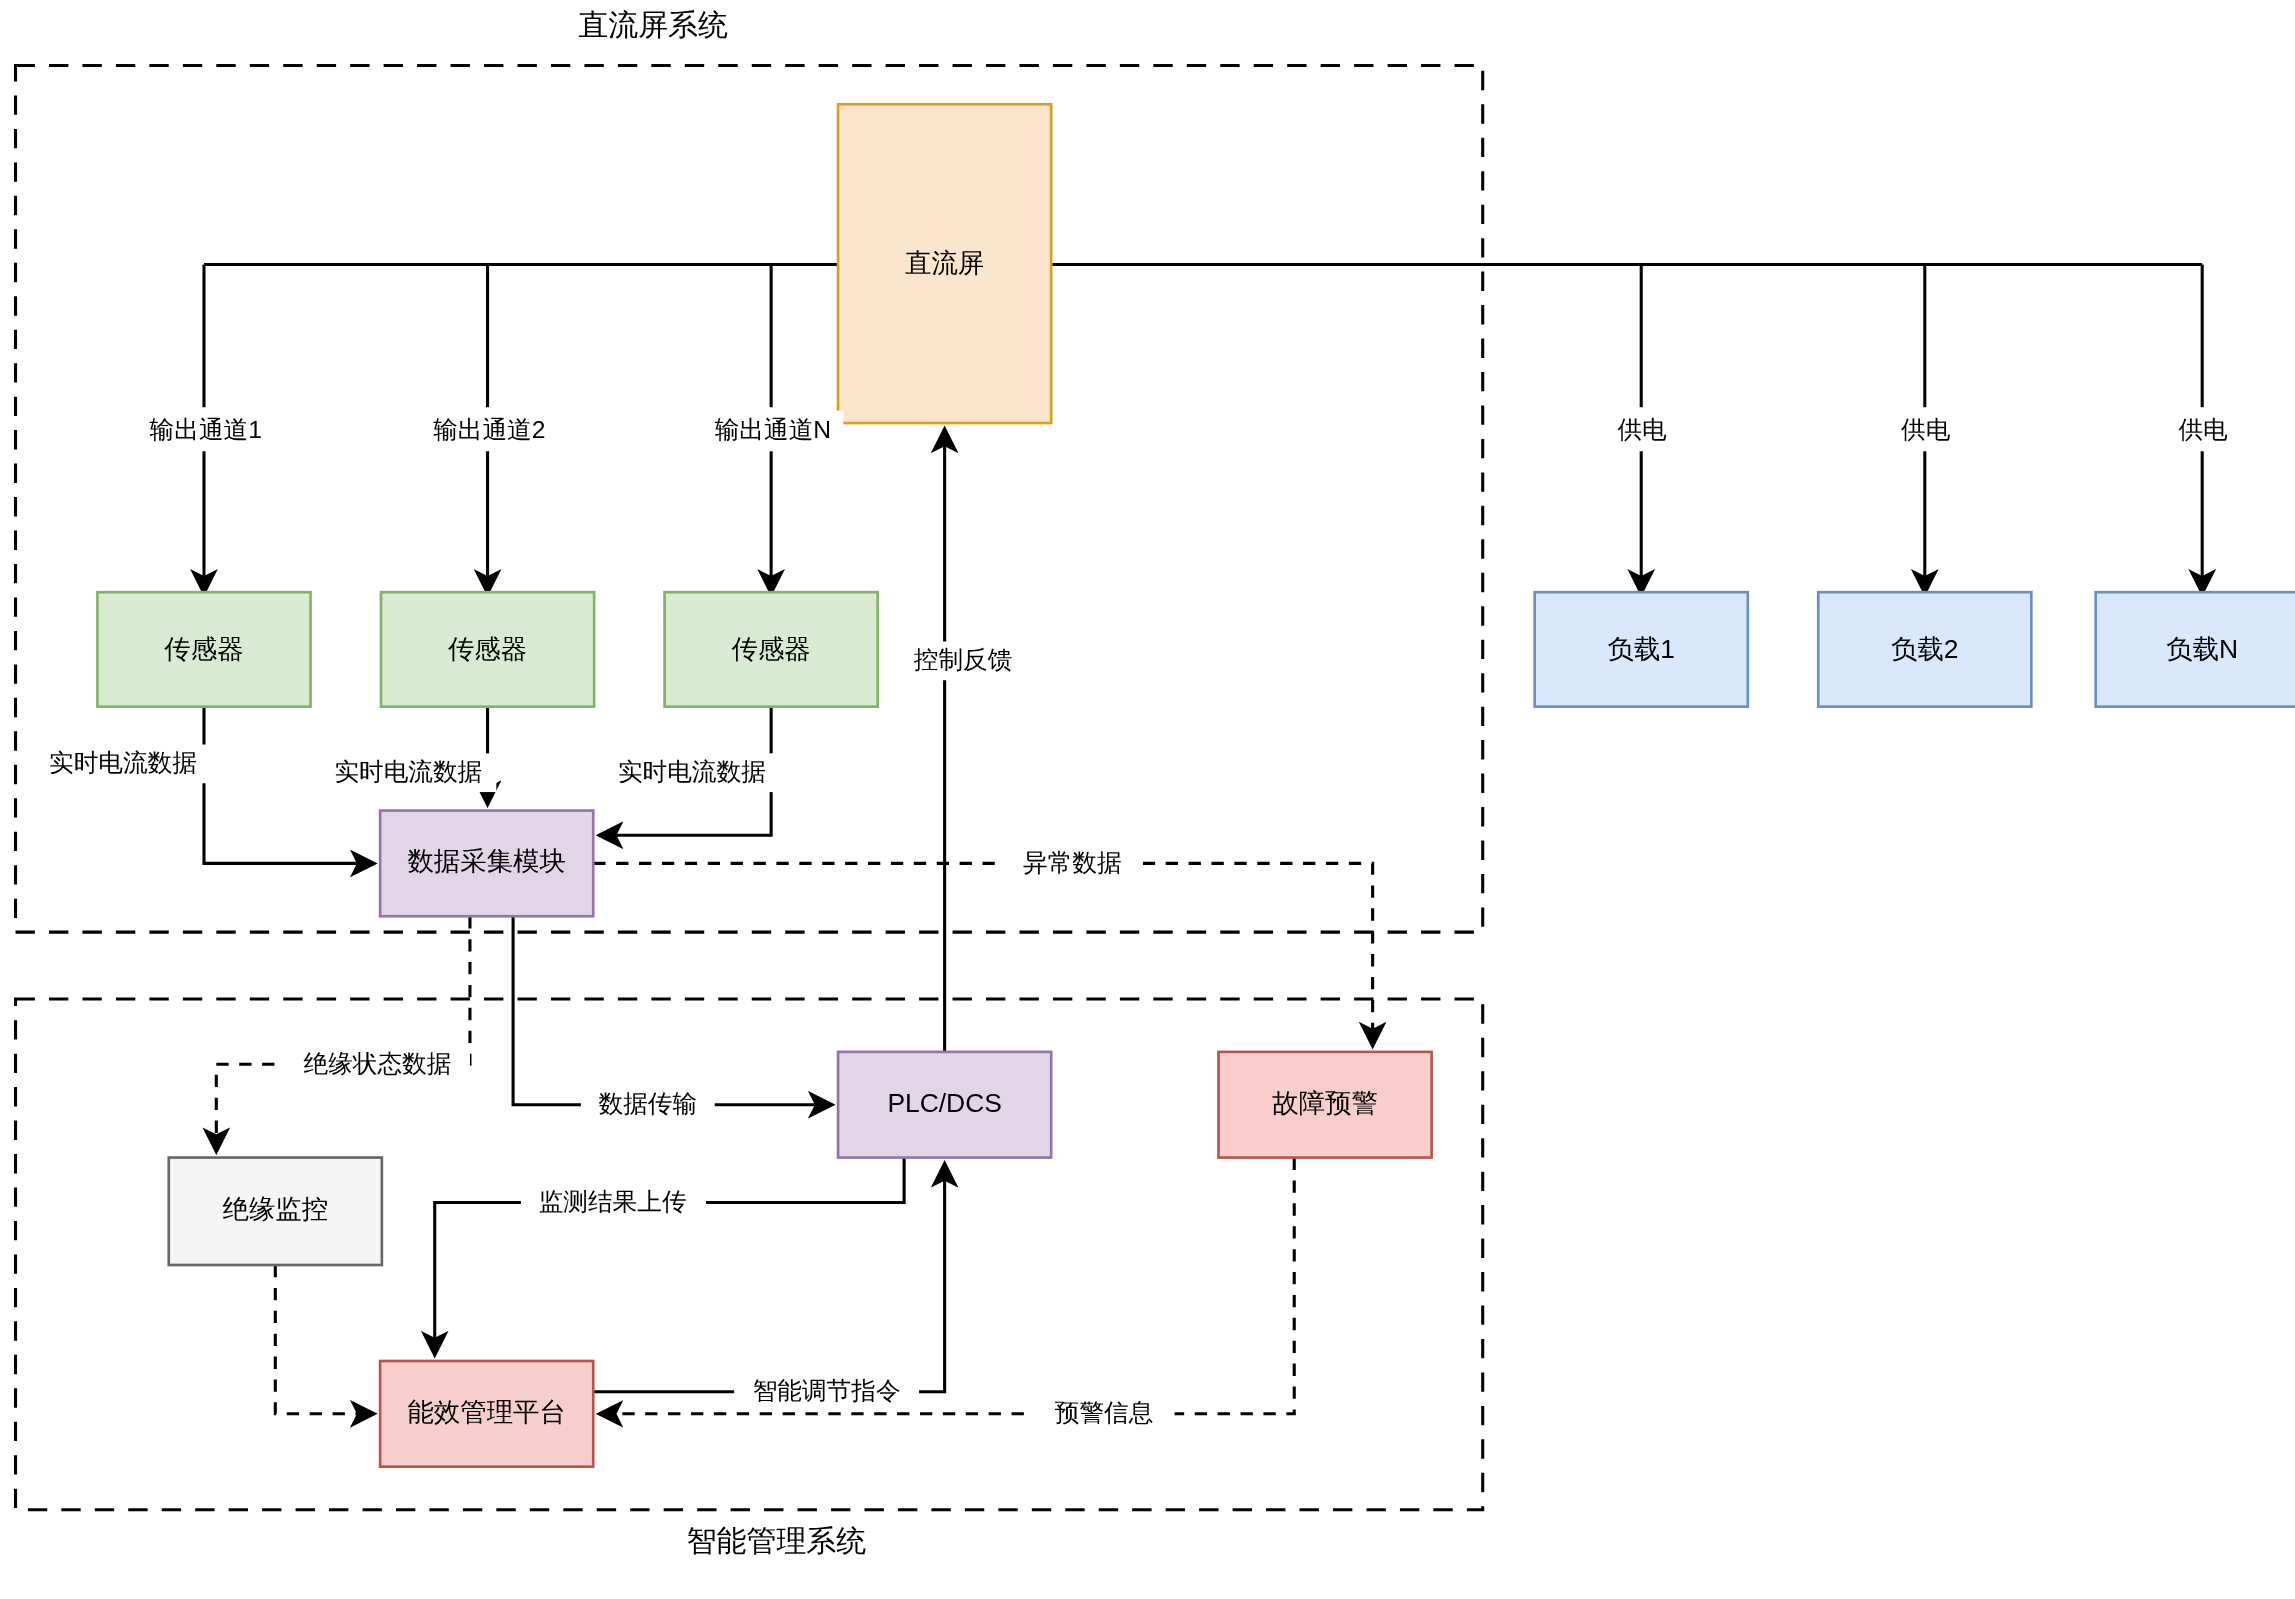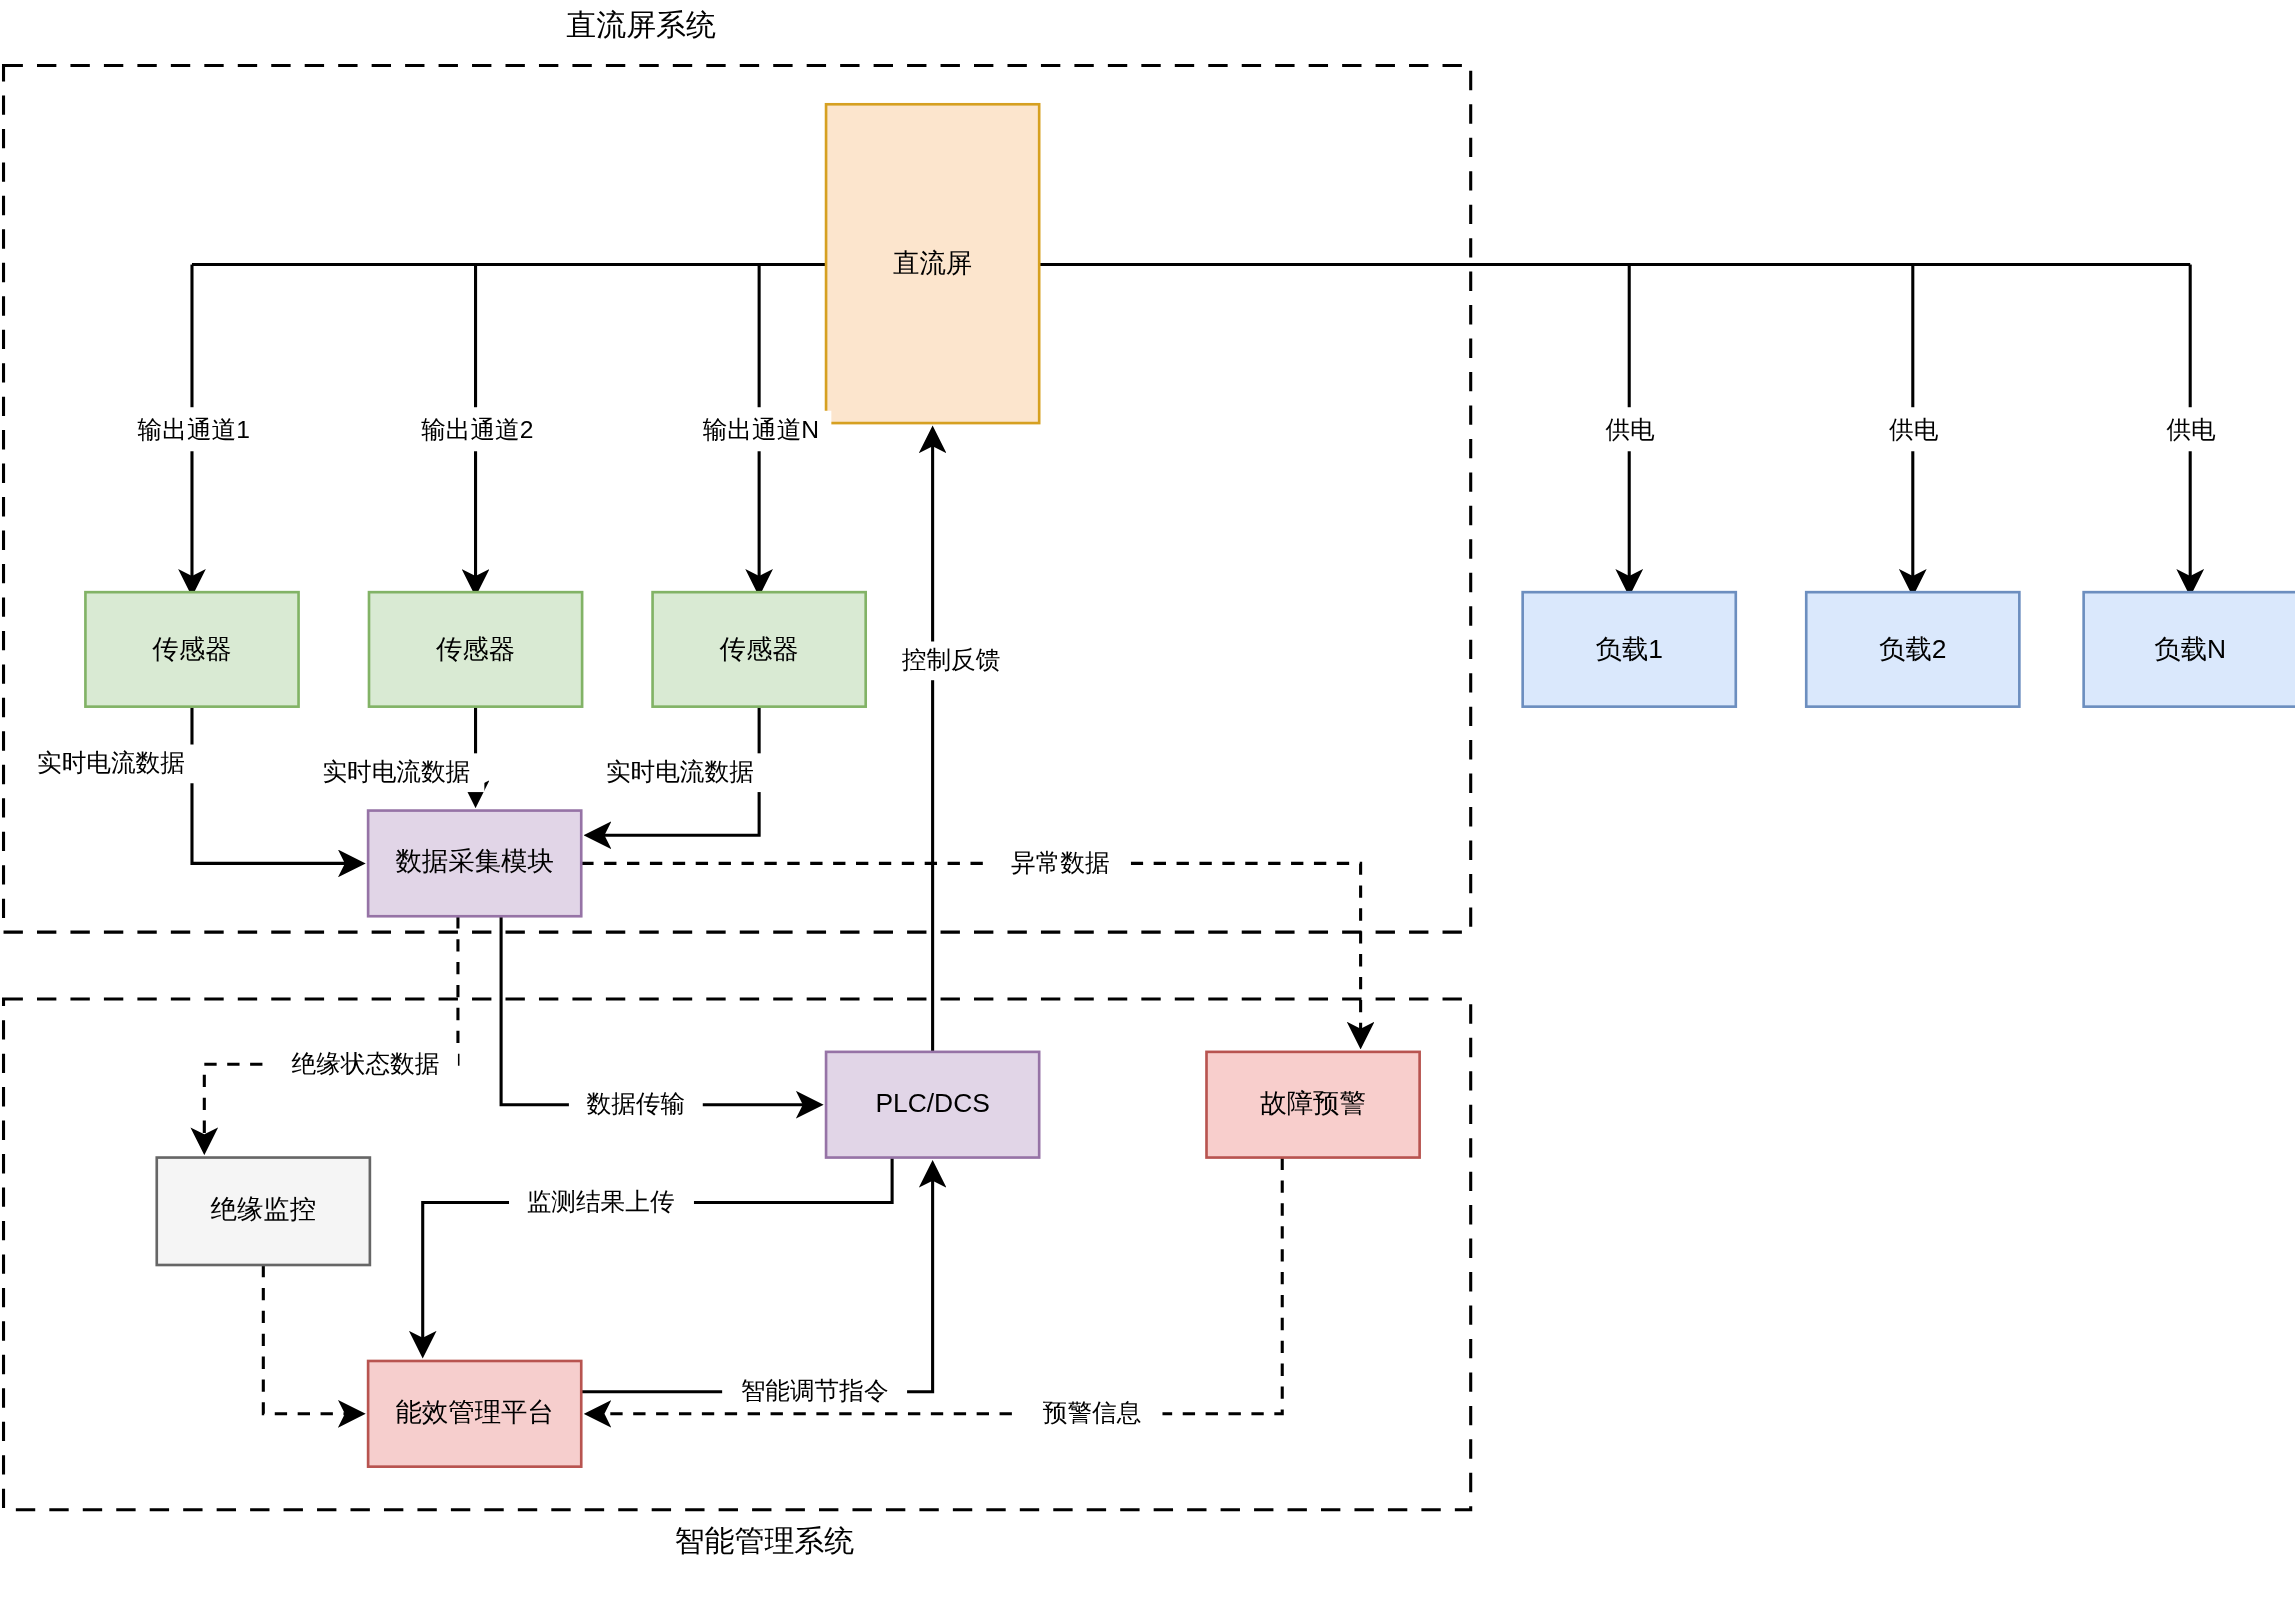--- a/index.html
+++ b/index.html
@@ -10,20 +10,21 @@
   body {
     width: 2295px;
     height: 1600px;
     font-family: "Liberation Sans", "DejaVu Sans", sans-serif;
     overflow: hidden;
   }
   #diagram-root {
     position: relative;
     width: 1903px;
     height: 1600px;
+    padding-left: 12px;
   }
   svg#flow {
     display: block;
     width: 2295px;
     height: 1600px;
   }
   .node-rect {
     stroke-width: 3;
   }
   .node-label {

